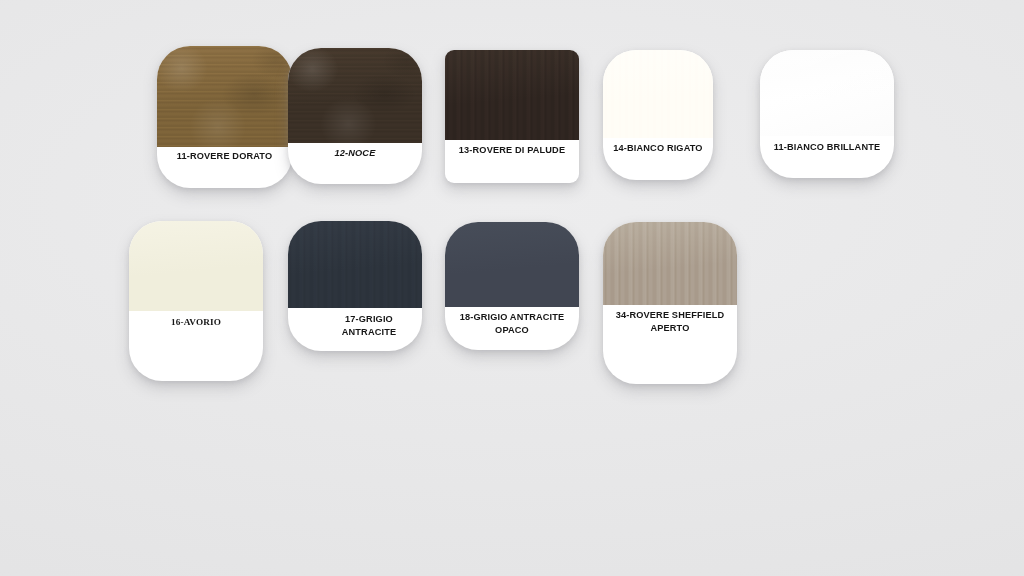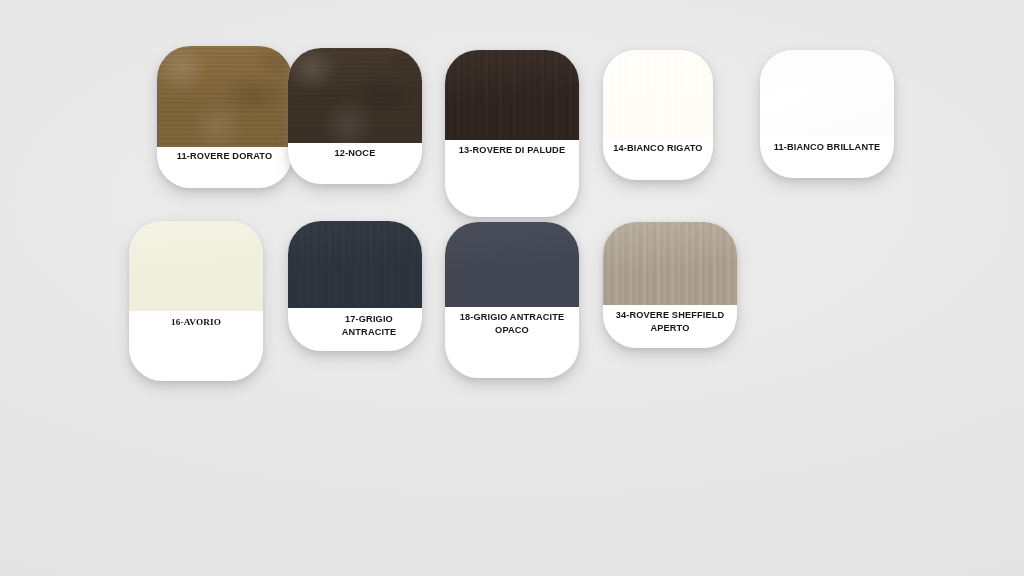--- a/index.html
+++ b/index.html
@@ -80,23 +80,23 @@
         <div class="grain-horiz"></div>
         <div class="mottle"></div>
       </div>
       <div class="label" style="top: 104px; color: rgb(22, 22, 22);">11-ROVERE DORATO</div>
     </div>
     <div class="card" style="left: 288px; top: 48px; width: 134px; height: 136px; background: rgb(255, 255, 255);">
       <div class="swatch" style="height: 95px; background: linear-gradient(175deg, rgb(71, 58, 45) 0%, rgb(59, 48, 38) 55%, rgb(59, 48, 38) 100%);">
         <div class="grain-horiz"></div>
         <div class="mottle"></div>
       </div>
-      <div class="label" style="top: 99px; color: rgb(22, 22, 22);">12-NOCE</div>
+      <div class="label" style="top: 99px; color: rgb(22, 22, 22); font-style: italic;">12-NOCE</div>
     </div>
-    <div class="card" style="left: 445px; top: 50px; width: 134px; height: 167px; background: rgb(255, 255, 255);">
+    <div class="card" style="left: 445px; top: 50px; width: 134px; height: 133px; background: rgb(255, 255, 255); border-radius: 9px;">
       <div class="swatch" style="height: 90px; background: linear-gradient(175deg, rgb(58, 47, 40) 0%, rgb(47, 37, 32) 55%, rgb(47, 37, 32) 100%);">
         <div class="grain-vert"></div>
       </div>
       <div class="label" style="top: 94px; color: rgb(22, 22, 22);">13-ROVERE DI PALUDE</div>
     </div>
     <div class="card" style="left: 603px; top: 50px; width: 110px; height: 130px; background: rgb(255, 255, 255);">
       <div class="swatch" style="height: 88px; background: linear-gradient(175deg, rgb(255, 254, 249) 0%, rgb(255, 253, 246) 55%, rgb(255, 253, 246) 100%);">
         <div class="grain-vert" style="opacity: 0.45;"></div>
       </div>
       <div class="label" style="top: 92px; color: rgb(22, 22, 22);">14-BIANCO RIGATO</div>
@@ -110,25 +110,25 @@
     <div class="card" style="left: 129px; top: 221px; width: 134px; height: 160px; background: rgb(255, 255, 255); font-family: Liberation Serif, serif;">
       <div class="swatch" style="height: 90px; background: linear-gradient(175deg, rgb(245, 243, 228) 0%, rgb(240, 238, 220) 55%, rgb(240, 238, 220) 100%);"></div>
       <div class="label" style="top: 95px; color: rgb(22, 22, 22);">16-AVORIO</div>
     </div>
     <div class="card" style="left: 288px; top: 221px; width: 134px; height: 130px; background: rgb(255, 255, 255);">
       <div class="swatch" style="height: 87px; background: linear-gradient(175deg, rgb(51, 58, 68) 0%, rgb(44, 51, 60) 55%, rgb(44, 51, 60) 100%);">
         <div class="grain-vert" style="opacity: 0.45;"></div>
       </div>
       <div class="label" style="top: 92px; color: rgb(22, 22, 22); padding-left: 33px;">17-GRIGIO ANTRACITE</div>
     </div>
-    <div class="card" style="left: 445px; top: 222px; width: 134px; height: 156px; background: rgb(255, 255, 255);">
+    <div class="card" style="left: 445px; top: 222px; width: 134px; height: 128px; background: rgb(255, 255, 255);">
       <div class="swatch" style="height: 85px; background: linear-gradient(175deg, rgb(71, 77, 89) 0%, rgb(65, 70, 82) 55%, rgb(65, 70, 82) 100%);"></div>
       <div class="label" style="top: 89px; color: rgb(22, 22, 22);">18-GRIGIO ANTRACITE
 OPACO</div>
     </div>
-    <div class="card" style="left: 603px; top: 222px; width: 134px; height: 126px; background: rgb(255, 255, 255);">
+    <div class="card" style="left: 603px; top: 222px; width: 134px; height: 162px; background: rgb(255, 255, 255);">
       <div class="swatch" style="height: 83px; background: linear-gradient(175deg, rgb(184, 173, 158) 0%, rgb(171, 158, 143) 55%, rgb(171, 158, 143) 100%);">
         <div class="grain-vert"></div>
       </div>
       <div class="label" style="top: 87px; color: rgb(22, 22, 22);">34-ROVERE SHEFFIELD
 APERTO</div>
     </div>
   </div>
 
 </body></html>

